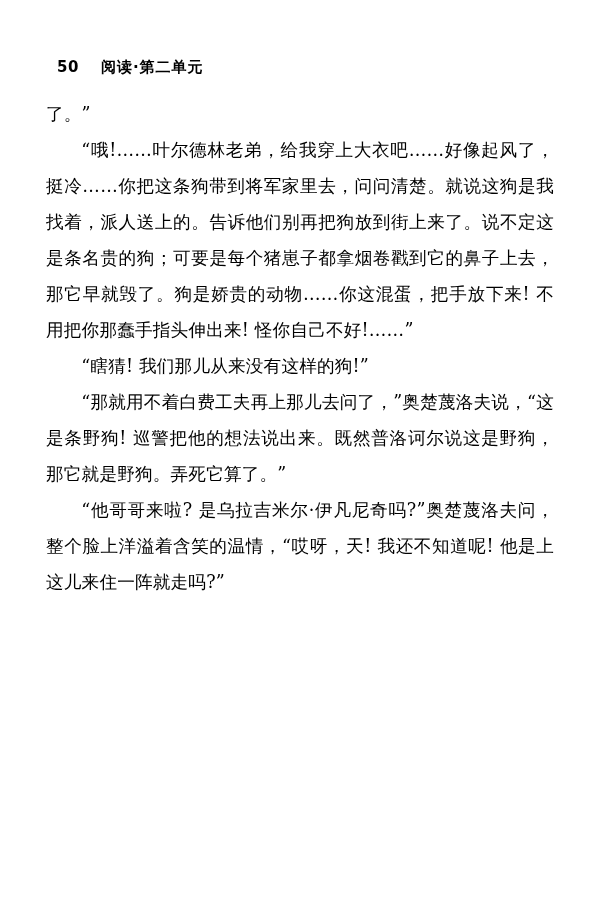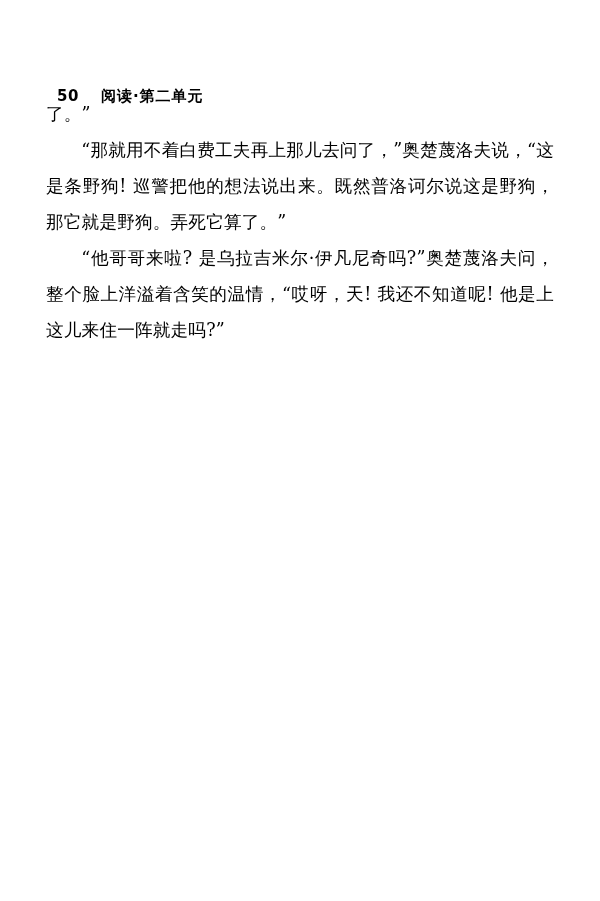--- a/index.html
+++ b/index.html
@@ -33,21 +33,20 @@
     font-family: "DejaVu Sans", "Liberation Sans", sans-serif;
     font-weight: bold;
     font-size: 15px;
     letter-spacing: 0.5px;
   }
   .header-title {
     font-family: "DejaVu Sans", "Liberation Sans", sans-serif;
     font-weight: bold;
     font-size: 15px;
     letter-spacing: 1px;
-    margin-top: 29px;
   }
   .body-text {
     position: absolute;
     top: 96px;
     left: 46px;
     width: 508px;
     font-size: 17.6px;
     line-height: 36px;
     text-align: justify;
     text-justify: inter-ideograph;
@@ -66,17 +65,19 @@
 
 <div class="page">
 
   <div class="header">
     <span class="page-number">50</span>
     <span class="header-title">阅读·第二单元</span>
   </div>
 
   <div class="body-text">
     <p class="para cont">了。”</p>
+    <p class="para">“哦!……叶尔德林老弟，给我穿上大衣吧……好像起风了，挺冷……你把这条狗带到将军家里去，问问清楚。就说这狗是我找着，派人送上的。告诉他们别再把狗放到街上来了。说不定这是条名贵的狗；可要是每个猪崽子都拿烟卷戳到它的鼻子上去，那它早就毁了。狗是娇贵的动物……你这混蛋，把手放下来! 不用把你那蠢手指头伸出来! 怪你自己不好!……”</p>
+    <p class="para">“瞎猜! 我们那儿从来没有这样的狗!”</p>
     <p class="para">“那就用不着白费工夫再上那儿去问了，”奥楚蔑洛夫说，“这是条野狗! 巡警把他的想法说出来。既然普洛诃尔说这是野狗，那它就是野狗。弄死它算了。”</p>
     <p class="para">“他哥哥来啦? 是乌拉吉米尔·伊凡尼奇吗?”奥楚蔑洛夫问，整个脸上洋溢着含笑的温情，“哎呀，天! 我还不知道呢! 他是上这儿来住一阵就走吗?”</p>
   </div>
 
 </div>
 
 </body></html>

